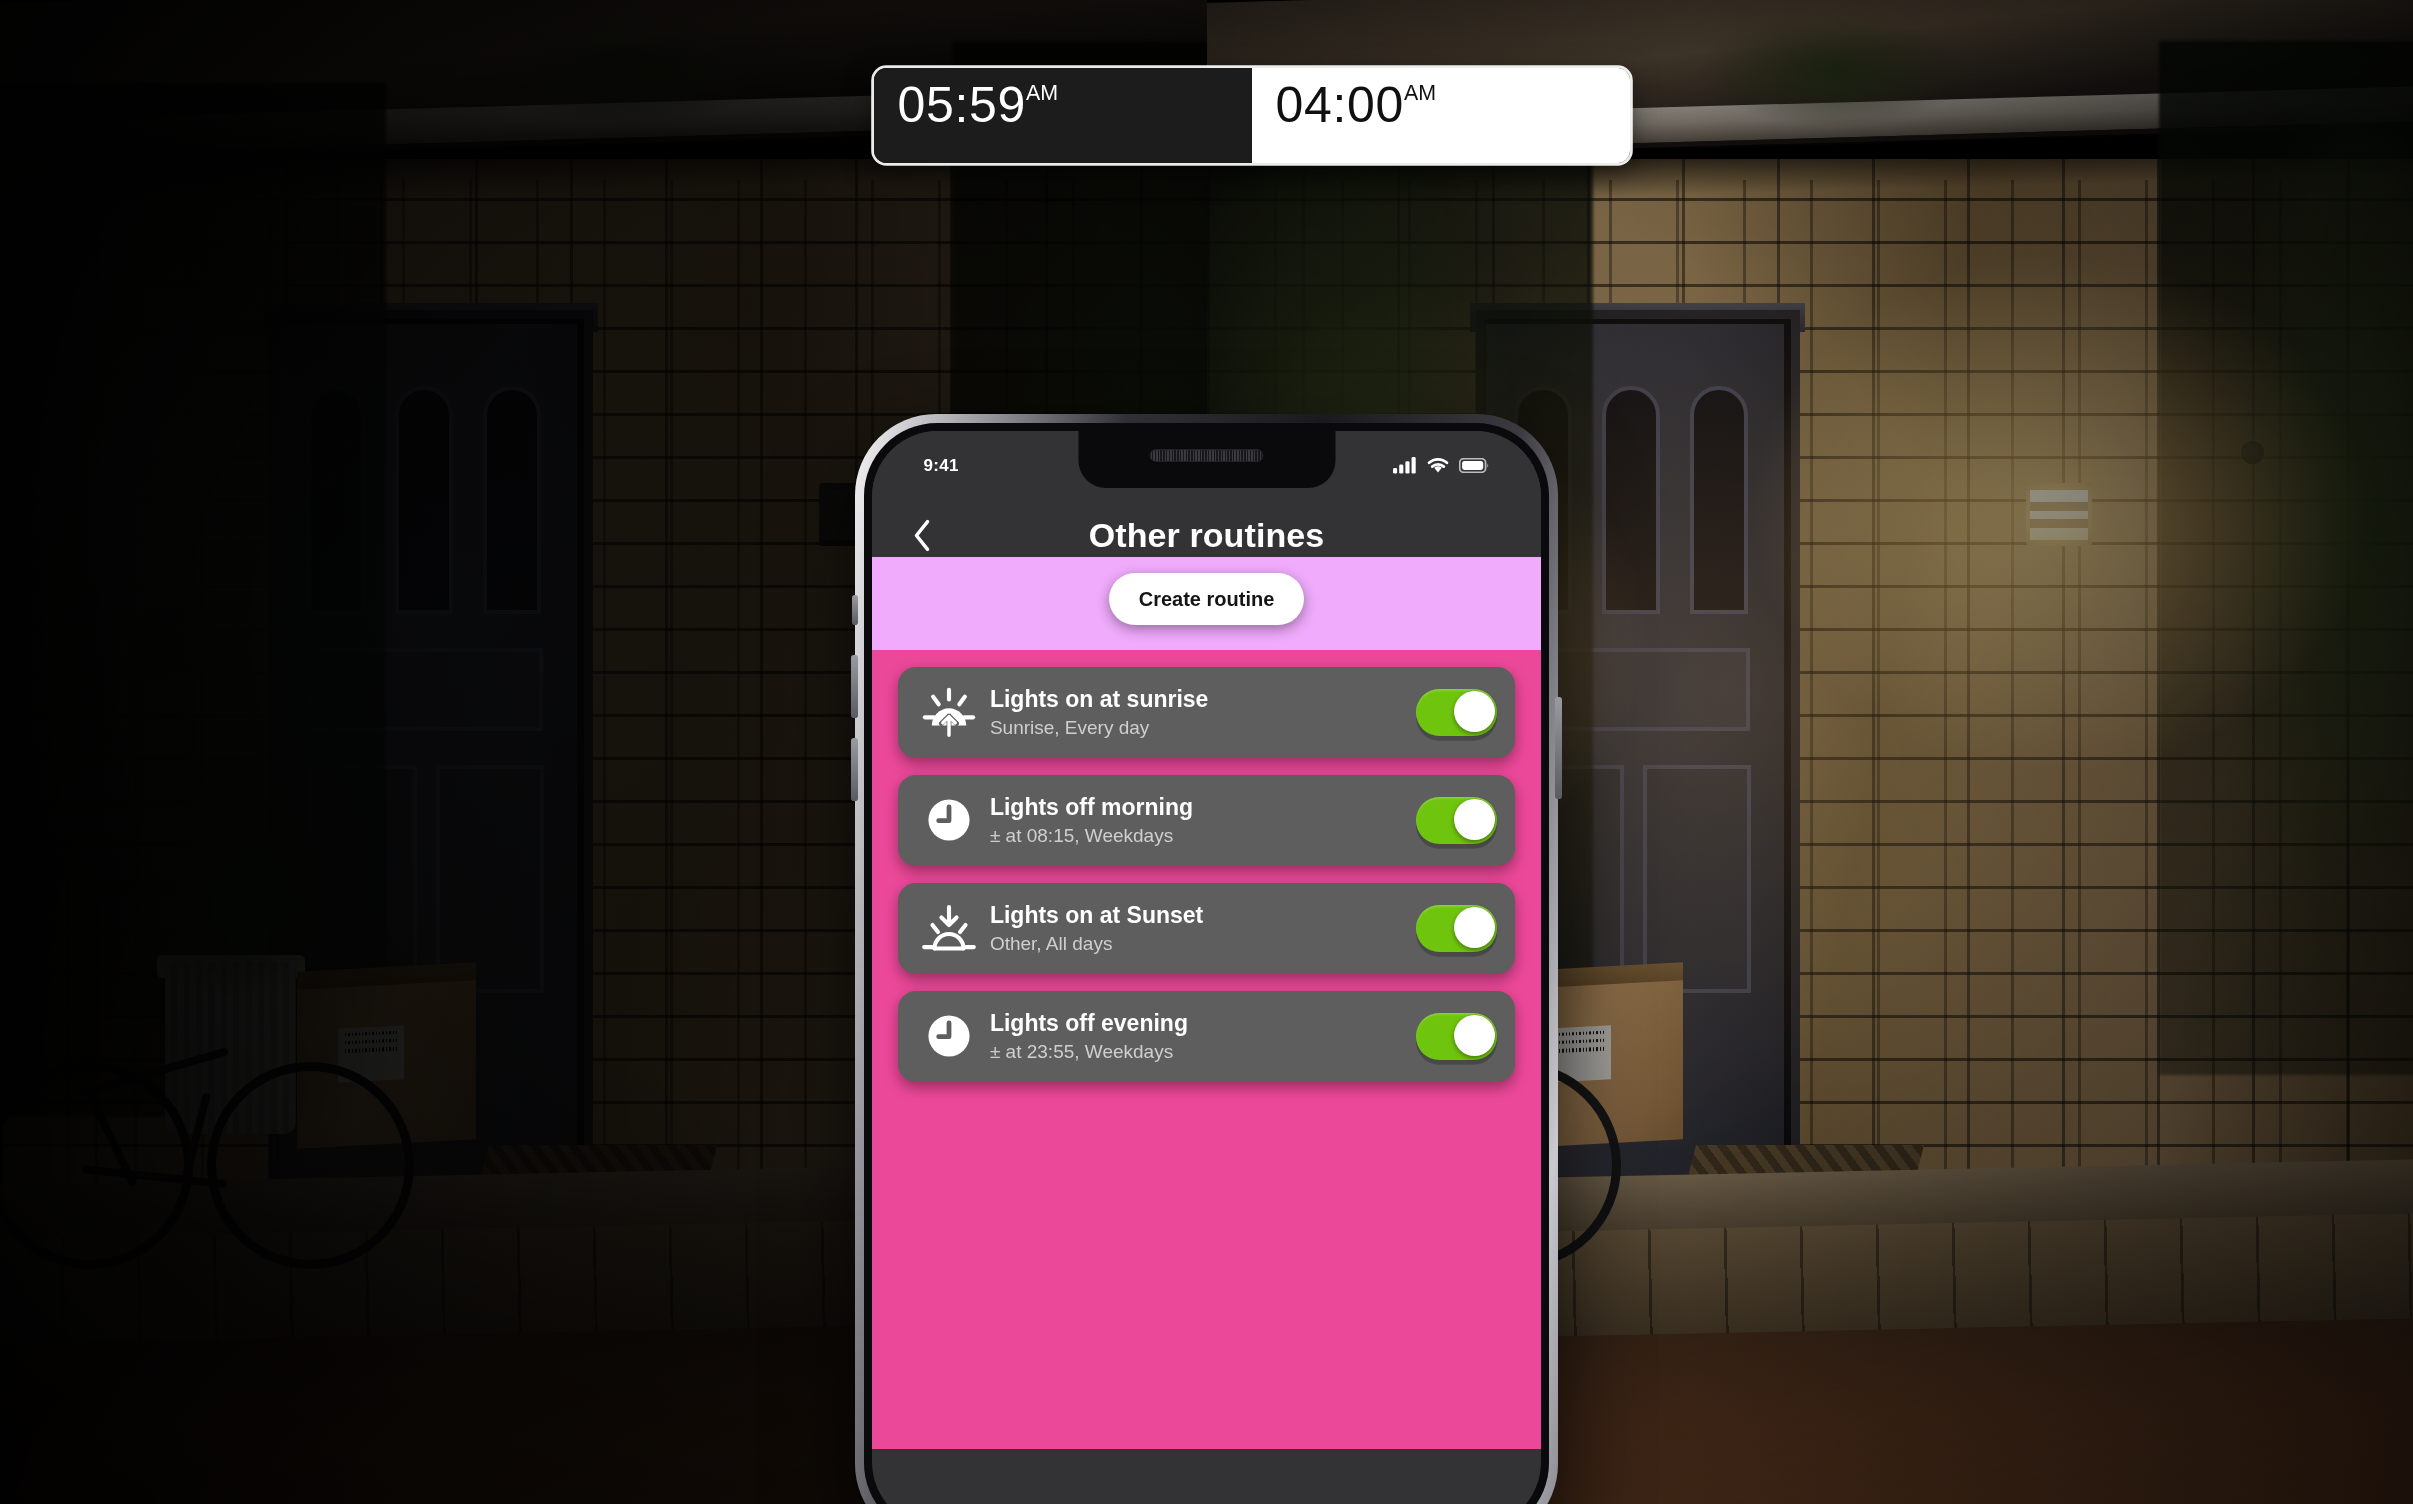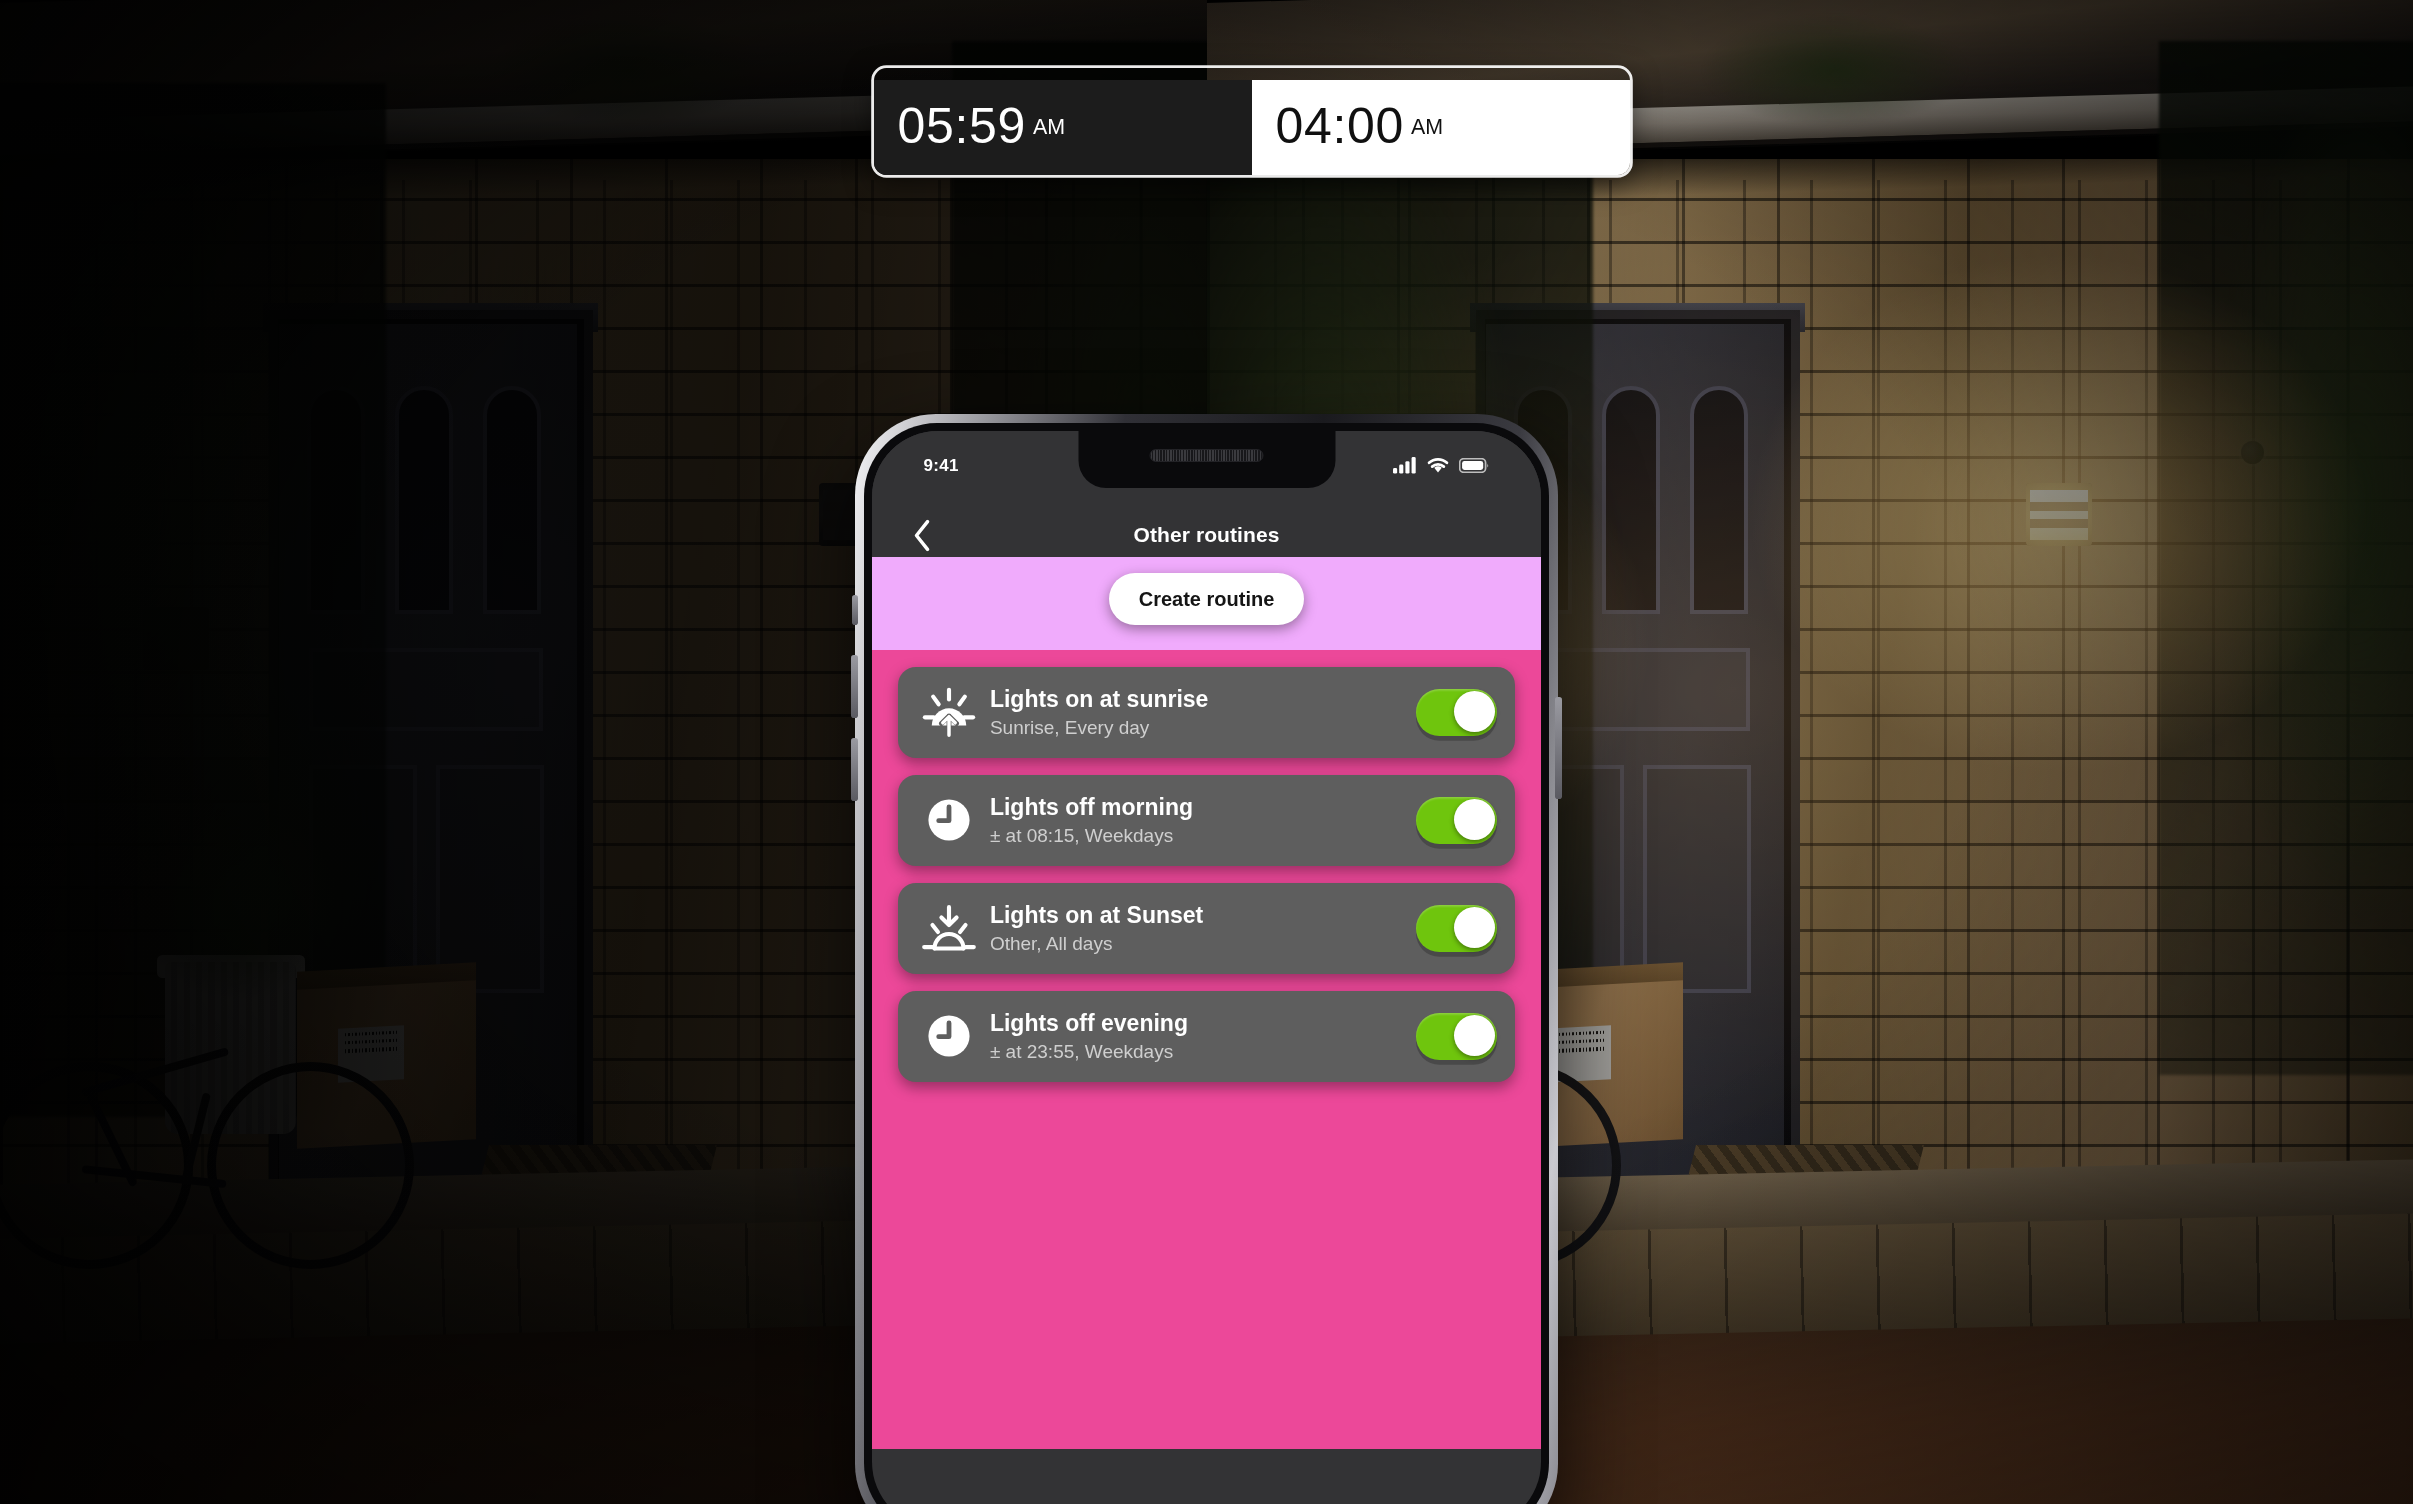--- a/index.html
+++ b/index.html
@@ -257,24 +257,23 @@
   }
 
   
   .time-badge {
     position: absolute; left: 874px; top: 68px;
     display: flex; border-radius: 12.4px; overflow: hidden;
     box-shadow: 0 0 0 2.8px rgba(255,255,255,.92), 0 8.3px 27.6px rgba(0,0,0,.55);
     z-index: 40;
   }
   .time-seg {
-    display: flex; align-items: center; gap: 7px;
+    display: flex; align-items: flex-start; gap: 0;
     padding: 12.4px 20.7px 15px 23.4px; min-width: 334px; height: 68px;
     box-sizing: content-box;
-    margin-top: 12px;
   }
   .time-seg .hhmm { font-size: 50px; font-weight: 400; letter-spacing: 0.7px; line-height: 1; }
   .time-seg .ampm { font-size: 21.4px; font-weight: 400; line-height: 1; margin-top: 2.8px; }
   .time-before { background: #1c1c1c; color: #fff; }
   .time-after  { background: #fff;    color: #101010; }
 
   
   .phone {
     position: absolute; left: 855px; top: 414px;
     width: 703px; height: 1131px;
@@ -326,21 +325,21 @@
     padding: 83px 0 0 0; background: #333335;
   }
   .nav-row {
     position: relative; height: 43px;
     display: flex; align-items: center; justify-content: center;
   }
   .back-btn {
     position: absolute; left: 32px; top: 50%; transform: translateY(-50%);
     width: 37px; height: 37px; display: flex; align-items: center; justify-content: center;
   }
-  .nav-title { color: #fff; font-size: 21px; font-weight: 700; letter-spacing: 0.1px; }
+  .nav-title { color: #fff; font-size: 34px; font-weight: 700; letter-spacing: 0.1px; }
 
   .cta-wrap { display: flex; justify-content: center; padding: 16.5px 0 25px; background: #f0abfc; }
   .cta {
     background: #fff; color: #151515;
     border: none; border-radius: 27.6px;
     padding: 14.5px 30px; font-size: 20px; font-weight: 700;
     font-family: "Liberation Sans", sans-serif;
     box-shadow: 0 4.1px 12.4px rgba(0,0,0,.38);
     cursor: pointer;
   }

